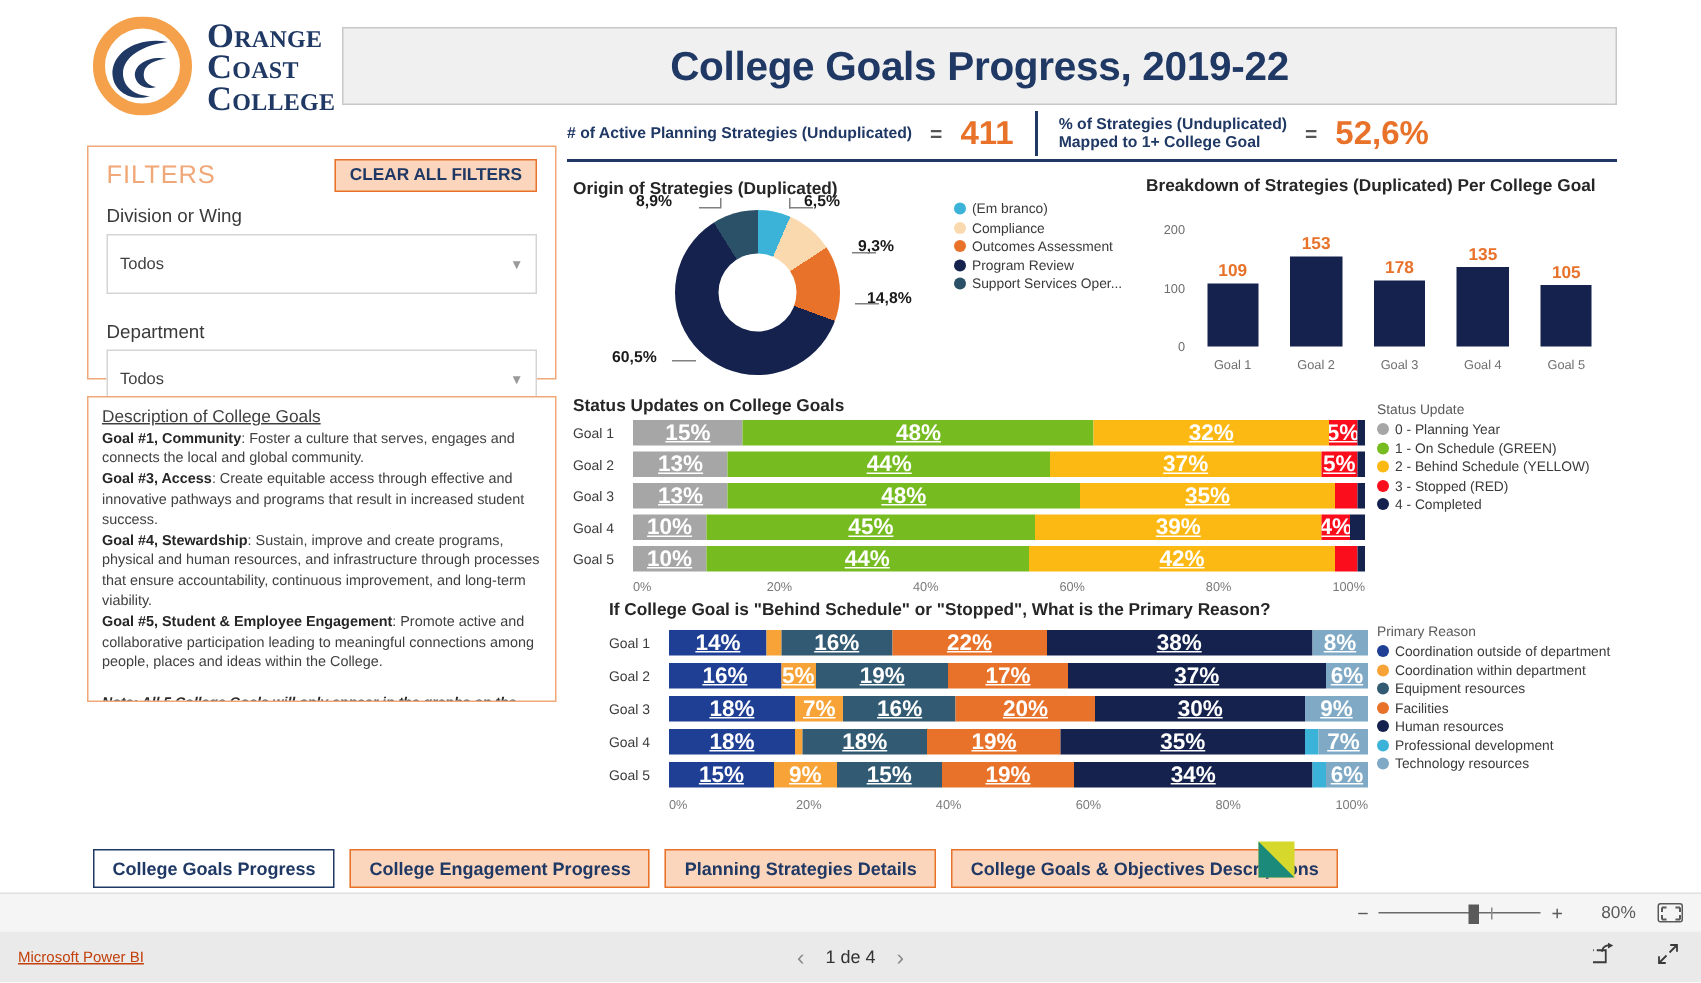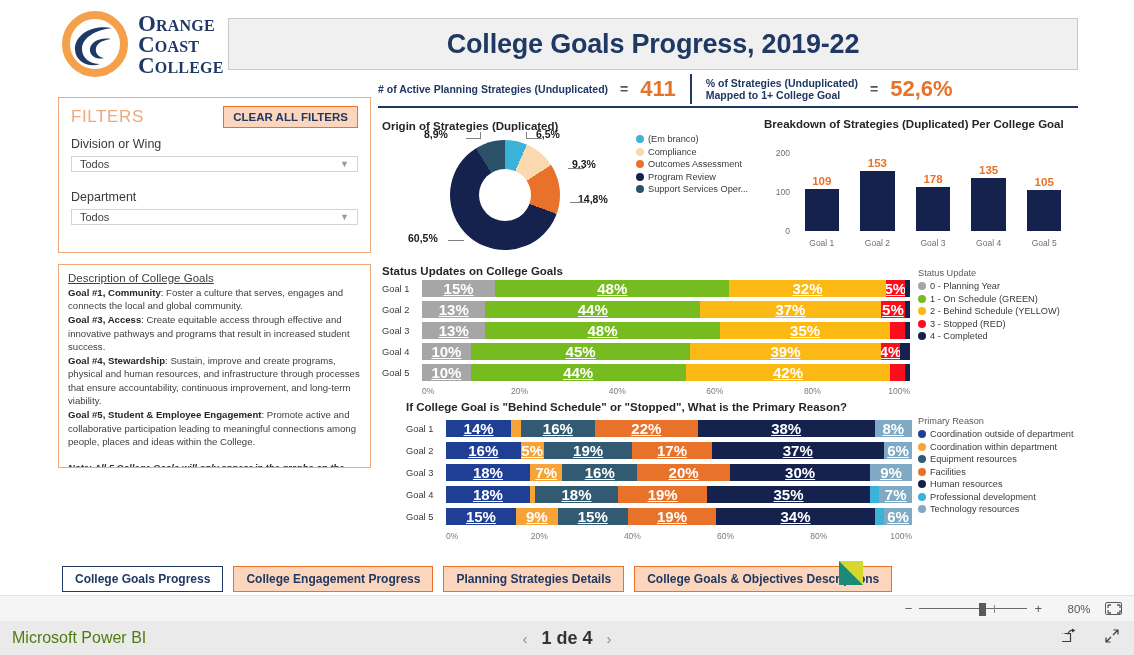--- a/index.html
+++ b/index.html
@@ -44,21 +44,21 @@
   
   #filters {
     position:absolute; left:58px; top:97px; width:313px; height:156px;
     border:1px solid #f0a878; background:#ffffff; padding:8px 12px;
   }
   #filters .head { display:flex; align-items:center; justify-content:space-between; }
   #filters .ftitle { color:#f0a878; font-size:17px; letter-spacing:0.6px; }
   #clear-btn { background:#fbd5bc; border:1px solid #e8722a; color:#1f3864;
                font-size:11.5px; font-weight:700; padding:4px 9px; cursor:pointer; }
   .fl-label { color:#3a3a3a; font-size:12.5px; margin-top:9px; }
-  .fl-select { margin-top:5px; height:16px; border:1px solid #d4d4d4; background:#fff;
+  .fl-select { margin-top:5px; height:40px; border:1px solid #d4d4d4; background:#fff;
                display:flex; align-items:center; justify-content:space-between; padding:0 8px;
                font-size:11px; color:#404040; cursor:pointer; }
   .chev { color:#9a9a9a; font-size:9px; }
 
   
   #descbox {
     position:absolute; left:58px; top:264px; width:313px; height:204px;
     border:1px solid #f0a878; background:#ffffff; padding:7px 9px;
     overflow:hidden;
   }
@@ -126,25 +126,25 @@
   #zslider { position:relative; width:108px; height:12px; cursor:pointer; }
   #ztrack { position:absolute; top:5px; left:0; width:108px; height:1.5px; background:#6b6b6b; }
   #zthumb { position:absolute; top:0px; left:60px; width:7px; height:13px; background:#5a5a5a; }
   #ztick { position:absolute; top:2px; left:75px; width:1px; height:8px; background:#8a8a8a; }
   #zpct { color:#5a5a5a; font-size:11.5px; margin:0 10px 0 14px; width:32px; text-align:center; }
   #zfit { width:17px; height:13px; border:1.4px solid #5a5a5a; border-radius:2px; position:relative; cursor:pointer; }
 
   
   #statusbar { position:absolute; left:0; top:621px; width:1134px; height:34px;
                background:#eaeaea; display:flex; align-items:center; }
-  #pbi-link { position:absolute; left:12px; color:#4d7c0f; font-size:16px;
-              cursor:pointer; }
+  #pbi-link { position:absolute; left:12px; color:#c2410c; font-size:10px;
+              text-decoration:underline; cursor:pointer; }
   #pager { position:absolute; left:50%; transform:translateX(-50%); display:flex; align-items:center; }
   .pg-arrow { color:#8a8a8a; font-size:15px; padding:0 14px; cursor:pointer; }
-  #pg-label { color:#333; font-size:18px;font-weight:bold; }
+  #pg-label { color:#333; font-size:12px; }
   #right-icons { position:absolute; right:14px; display:flex; align-items:center; }
   .ricon { margin-left:26px; cursor:pointer; }
 </style>
 </head>
 <body>
 
 <div id="root">
 
   <div id="canvas">
 

